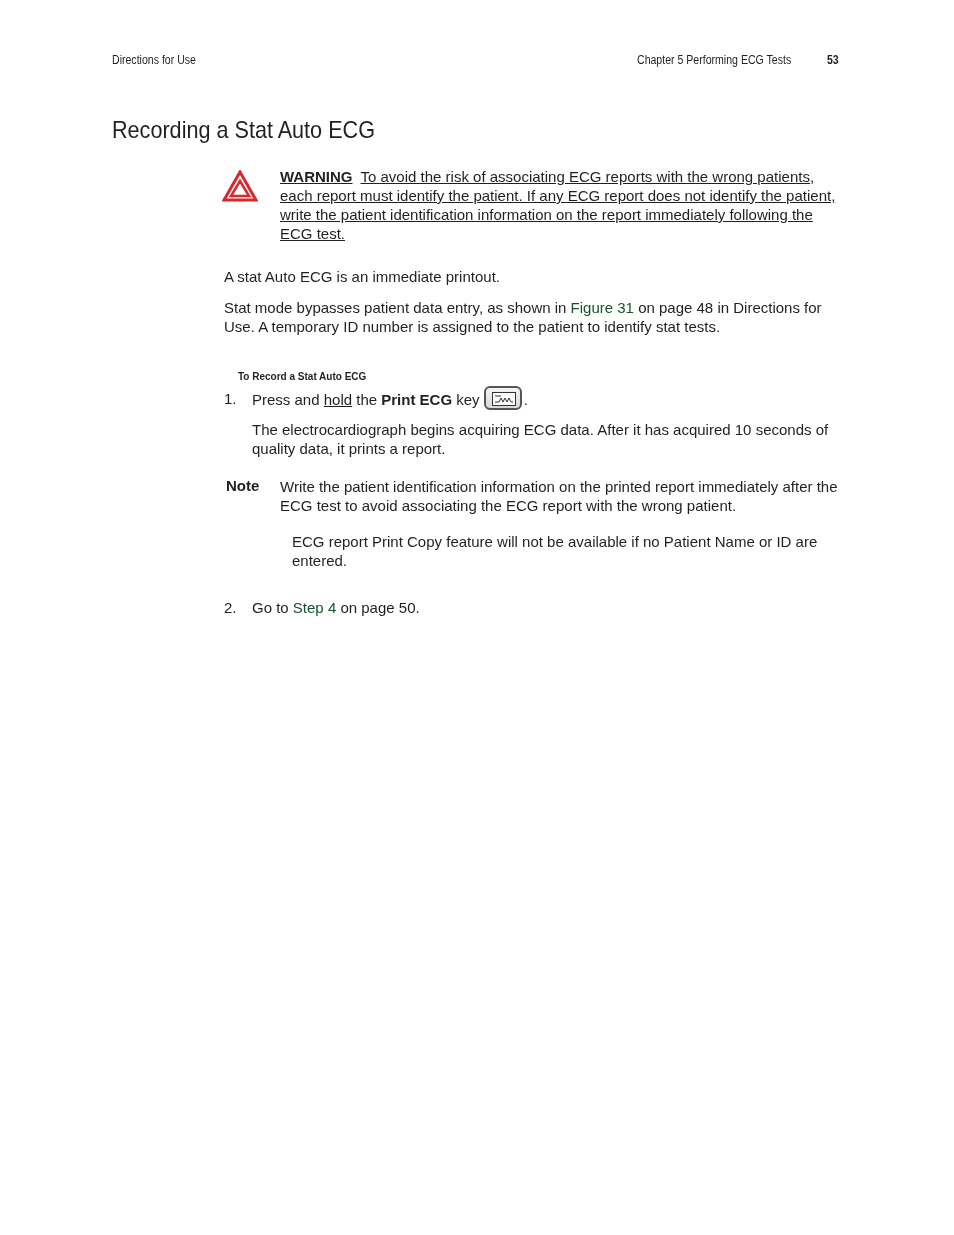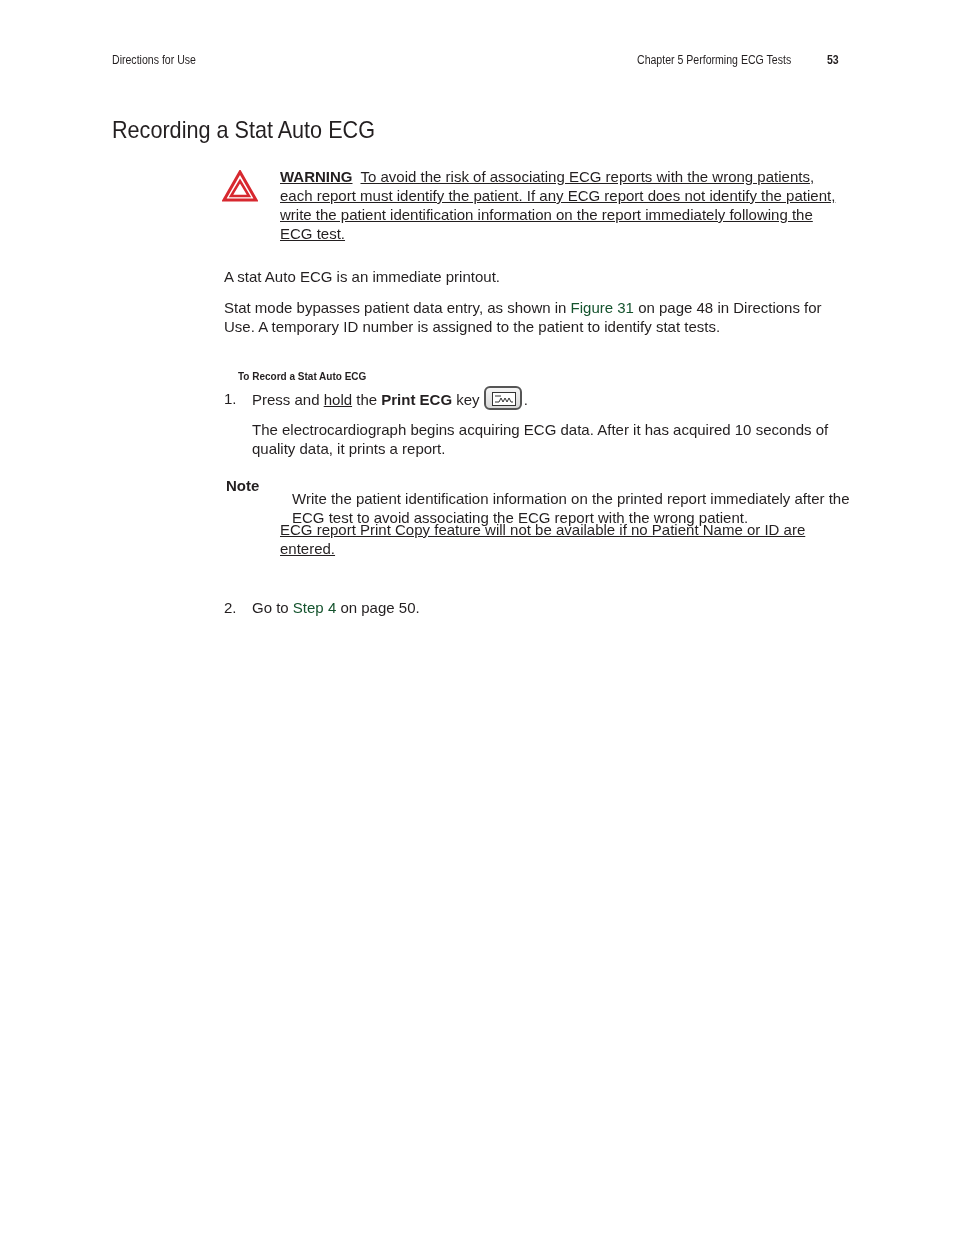--- a/index.html
+++ b/index.html
@@ -32,22 +32,22 @@
   .u { text-decoration: underline; }
   .b { font-weight: bold; }
   .key-icon {
     display: inline-block; vertical-align: middle; width: 38px; height: 24px;
     border: 2px solid #555; border-radius: 6px; position: relative; top: -3px;
     background: linear-gradient(#f4f4f4, #d8d8d8); box-sizing: border-box; margin: 0 2px 0 4px;
   }
   .key-inner { position: absolute; left: 6px; top: 4px; width: 22px; height: 12px; border: 1px solid #333; background: #fff; }
   .step1-desc { position: absolute; left: 252px; top: 420px; width: 592px; margin: 0; }
   .note-label { position: absolute; left: 226px; top: 477px; font-weight: bold; font-size: 15px; }
-  .note-p1 { position: absolute; left: 280px; top: 477px; width: 564px; margin: 12px; }
-  .note-p2 { position: absolute; left: 280px; top: 520px; width: 564px; margin: 0; text-decoration: underline; }
+  .note-p1 { position: absolute; left: 280px; top: 477px; width: 564px; margin: 0; }
+  .note-p2 { position: absolute; left: 280px; top: 520px; width: 564px; margin: 12px; }
 </style>
 </head>
 <body>
 
 <div class="hdr hdr-left">Directions for Use</div>
 <div class="hdr hdr-right">Chapter 5 Performing ECG Tests</div>
 <div class="hdr-page">53</div>
 
 <h1>Recording a Stat Auto ECG</h1>
 

